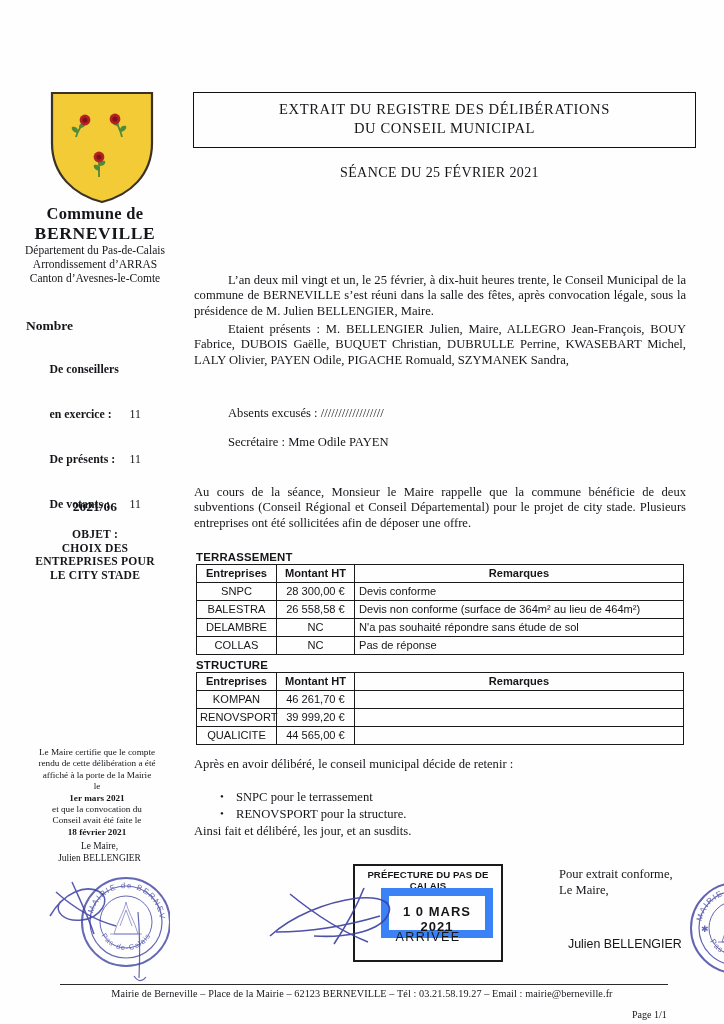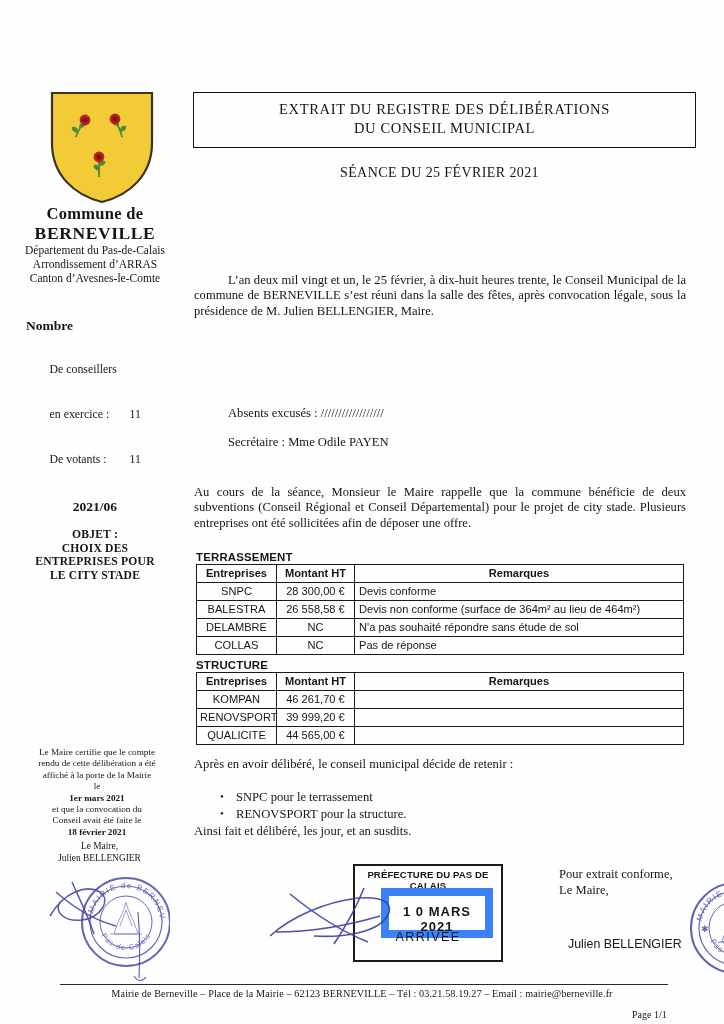--- a/index.html
+++ b/index.html
@@ -70,21 +70,21 @@
     font-size: 13.5px;
     font-weight: bold;
   }
   .nombre-rows {
     position: absolute;
     left: 26px; top: 303px;
     font-size: 11.8px;
     line-height: 15px;
   }
   .nombre-rows .row { display: block; white-space: pre; }
-  .nombre-rows .lbl { display: inline-block; width: 80px; }
+  .nombre-rows .lbl { display: inline-block; width: 80px; font-weight: bold; }
   .nombre-rows .val { display: inline-block; }
 
   .deliberation-num {
     position: absolute;
     left: 0; top: 455px; width: 190px;
     text-align: center;
     font-size: 13.5px;
     font-weight: bold;
   }
   .objet-block {
@@ -353,20 +353,23 @@
     <div class="commune-sub s2">Arrondissement d’ARRAS</div>
     <div class="commune-sub s3">Canton d’Avesnes-le-Comte</div>
 
     <div class="nombre-title">Nombre</div>
     <div class="nombre-rows">
       <span class="row">
         <span class="lbl">De conseillers</span><span class="val"></span>
       </span>
       <span class="row">
         <span class="lbl">en exercice :</span><span class="val">11</span>
+      </span>
+      <span class="row">
+        <span class="lbl">De présents :</span><span class="val">11</span>
       </span>
       <span class="row">
         <span class="lbl">De votants :</span><span class="val">11</span>
       </span>
     </div>
 
     <div class="deliberation-num">2021/06</div>
     <div class="objet-block">
       <div>OBJET :</div>
       <div>CHOIX DES</div>
@@ -427,20 +430,21 @@
 
     <div class="title-box">
       <span class="tl">EXTRAIT DU REGISTRE DES DÉLIBÉRATIONS</span>
       <span class="tl">DU CONSEIL MUNICIPAL</span>
     </div>
 
     <div class="seance">SÉANCE DU 25 FÉVRIER 2021</div>
 
     <div class="para p-intro"><span class="indent"></span><span>L’an deux mil vingt et un, le 25 février, à dix-huit heures trente, le Conseil Municipal de la commune de BERNEVILLE s’est réuni dans la salle des fêtes, après convocation légale, sous la présidence de M. Julien BELLENGIER, Maire.</span></div>
 
+    <div class="para p-presents"><span class="indent"></span><span>Etaient présents : M. BELLENGIER Julien, Maire, ALLEGRO Jean-François, BOUY Fabrice, DUBOIS Gaëlle, BUQUET Christian, DUBRULLE Perrine, KWASEBART Michel, LALY Olivier, PAYEN Odile, PIGACHE Romuald, SZYMANEK Sandra,</span></div>
 
     <div class="para p-absents"><span class="indent"></span><span>Absents excusés : //////////////////</span></div>
 
     <div class="para p-secretaire"><span class="indent"></span><span>Secrétaire : Mme Odile PAYEN</span></div>
 
     <div class="para p-subv"><span>Au cours de la séance, Monsieur le Maire rappelle que la commune bénéficie de deux subventions (Conseil Régional et Conseil Départemental) pour le projet de city stade. Plusieurs entreprises ont été sollicitées afin de déposer une offre.</span></div>
 
     
     <div class="table-caption cap-terrassement">TERRASSEMENT</div>
     <table class="tbl t-terrassement">

